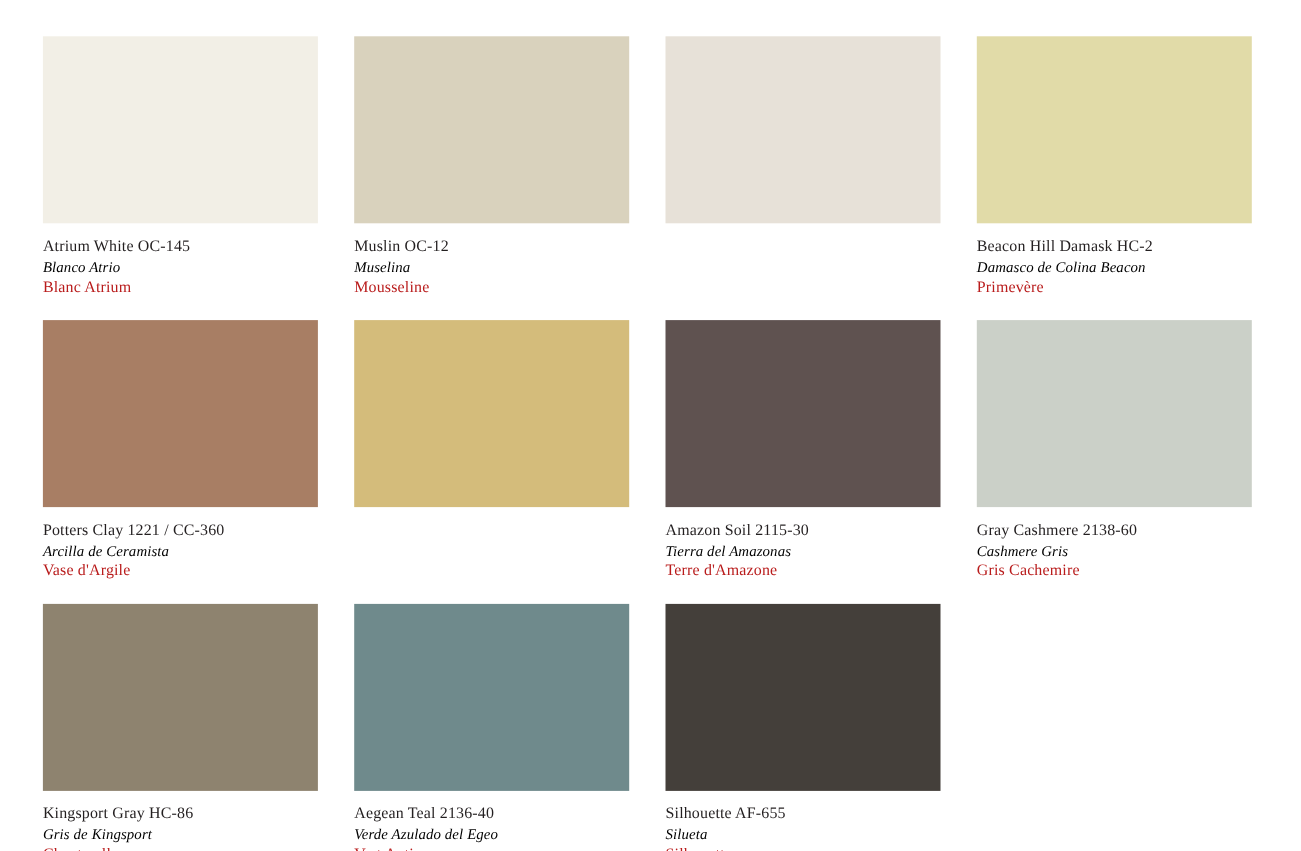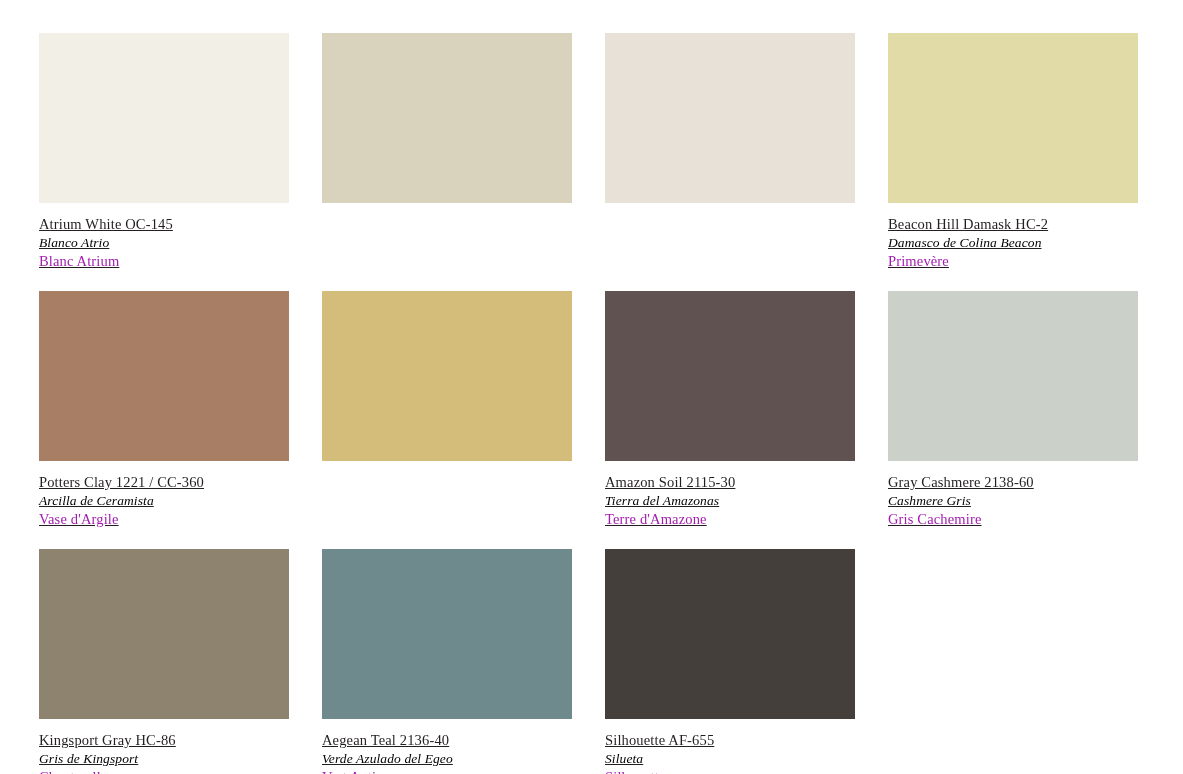--- a/index.html
+++ b/index.html
@@ -19,21 +19,20 @@
     position: relative;
     width: 1183px;
     height: 774px;
     box-sizing: border-box;
     padding: 33px 0 0 39px;
     display: grid;
     grid-template-columns: repeat(4, 250px);
     grid-template-rows: repeat(3, 258px);
     column-gap: 33px;
     row-gap: 0px;
-    text-decoration: underline;
   }
 
   .swatch-cell {
     position: relative;
     width: 250px;
   }
 
   .swatch-chip {
     width: 250px;
     height: 170px;
@@ -59,41 +58,46 @@
     font-style: italic;
     letter-spacing: 0.1px;
     color: #000000;
     white-space: nowrap;
     margin: 0 0 4.5px 0;
   }
 
   .label-fr {
     font-size: 14.5px;
     letter-spacing: 0.15px;
-    color: #a21caf;
+    color: #b91c1c;
     white-space: nowrap;
     margin: 0;
   }
 </style>
 </head>
 <body>
 
 <div id="palette-grid">
 
   <div class="swatch-cell">
     <div class="swatch-chip" style="background-color: rgb(242, 239, 230);"></div>
     <div class="swatch-labels">
       <div class="label-en">Atrium White  OC-145</div>
       <div class="label-es">Blanco Atrio</div>
       <div class="label-fr">Blanc Atrium</div>
     </div>
   </div>
 
   <div class="swatch-cell">
     <div class="swatch-chip" style="background-color: rgb(217, 210, 189);"></div>
+    <div class="swatch-labels">
+      <div class="label-en">Muslin  OC-12</div>
+      <div class="label-es">Muselina</div>
+      <div class="label-fr">Mousseline</div>
+    </div>
   </div>
 
   <div class="swatch-cell">
     <div class="swatch-chip" style="background-color: rgb(231, 225, 216);"></div>
   </div>
 
 
   <div class="swatch-cell">
     <div class="swatch-chip" style="background-color: rgb(225, 219, 168);"></div>
     <div class="swatch-labels">

